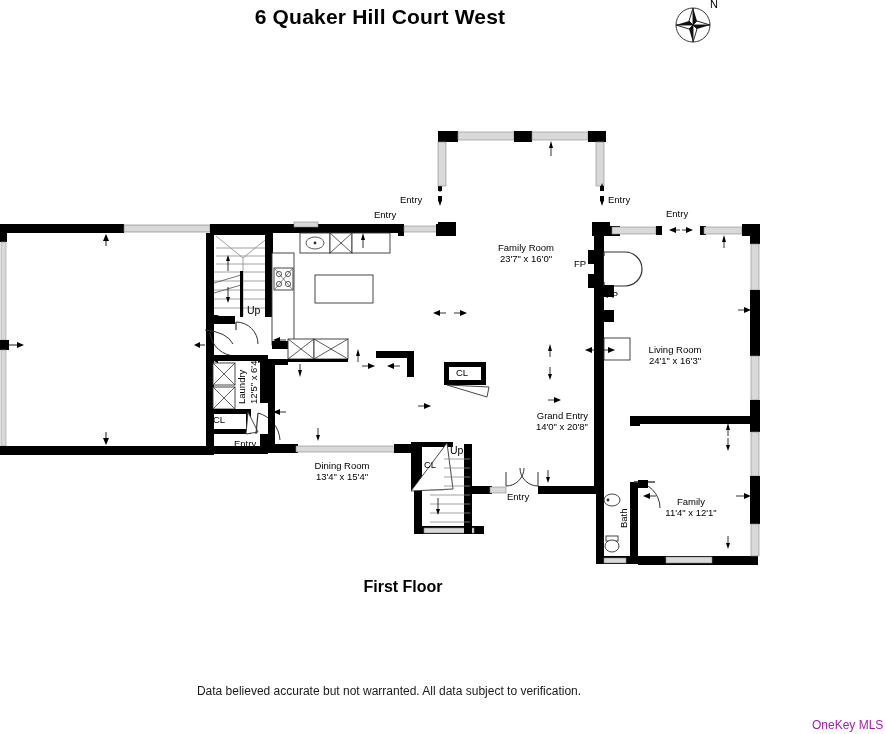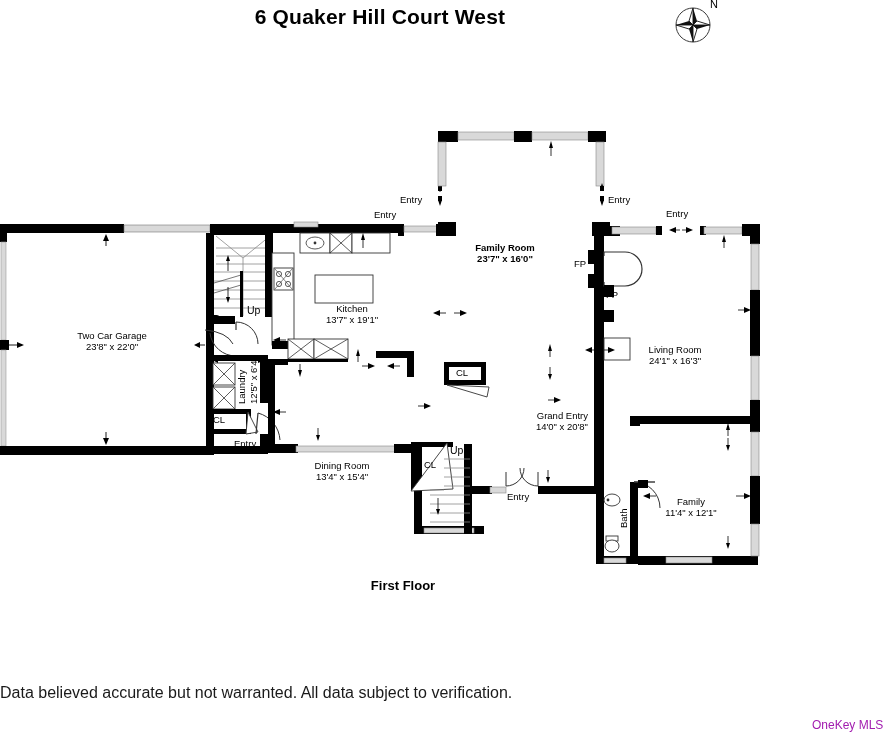--- a/index.html
+++ b/index.html
@@ -44,30 +44,31 @@
     top: -3px;
     font-size: 11px;
     color: #000;
   }
   .floor-label {
     position: absolute;
     left: 0;
     top: 578px;
     width: 806px;
     text-align: center;
-    font-size: 13px;
+    font-size: 16px;
     font-weight: bold;
     color: #000;
   }
   .disclaimer {
     position: absolute;
     left: 0;
     top: 684px;
     width: 778px;
-    font-size: 16px;
+    text-align: center;
+    font-size: 12px;
     color: #1a1a1a;
   }
   .watermark {
     position: absolute;
     left: 812px;
     top: 718px;
     font-size: 12px;
     color: #a21caf;
     white-space: nowrap;
   }
@@ -437,31 +438,23 @@
       <polygon points="643,496 650,493 650,499" fill="#000"></polygon>
       <line x1="728" y1="426" x2="728" y2="436" stroke="#000" stroke-width="0.8"></line>
       <polygon points="728,423 726,430 730,430" fill="#000"></polygon>
       <line x1="728" y1="448" x2="728" y2="438" stroke="#000" stroke-width="0.8"></line>
       <polygon points="728,451 726,445 730,445" fill="#000"></polygon>
       <line x1="728" y1="536" x2="728" y2="546" stroke="#000" stroke-width="0.8"></line>
       <polygon points="728,549 726,543 730,543" fill="#000"></polygon>
     </g>
   </svg>
 
-  <div class="lbl room" style="left:42px; top:330px; width:140px;">
-    <div>Two Car Garage</div>
-    <div>23'8" x 22'0"</div>
-  </div>
-
-  <div class="lbl room" style="left:292px; top:303px; width:120px;">
-    <div>Kitchen</div>
-    <div>13'7" x 19'1"</div>
-  </div>
-
-  <div class="lbl room" style="left:445px; top:242px; width:120px;font-weight:bold;">
+
+
+  <div class="lbl room" style="left:466px; top:242px; width:120px;">
     <div>Family Room</div>
     <div>23'7" x 16'0"</div>
   </div>
 
   <div class="lbl room" style="left:615px; top:344px; width:120px;">
     <div>Living Room</div>
     <div>24'1" x 16'3"</div>
   </div>
 
   <div class="lbl room" style="left:282px; top:412px; width:120px;margin-top:48px;">

